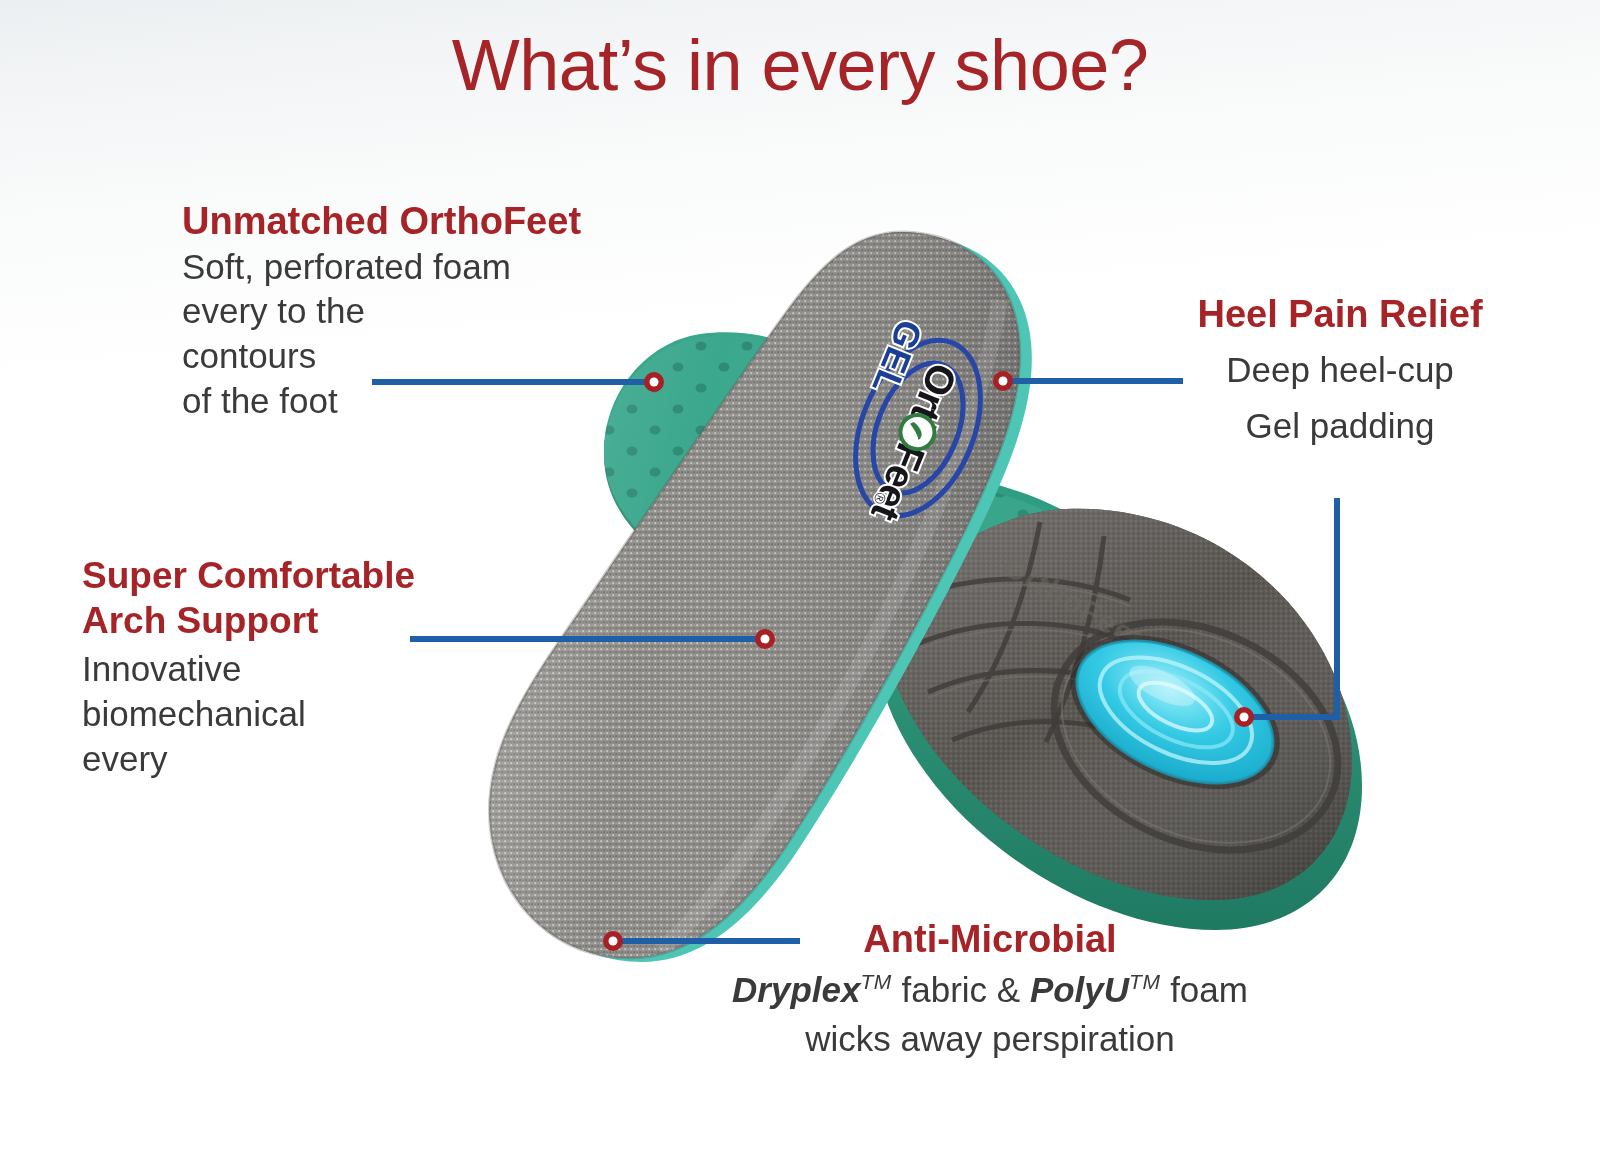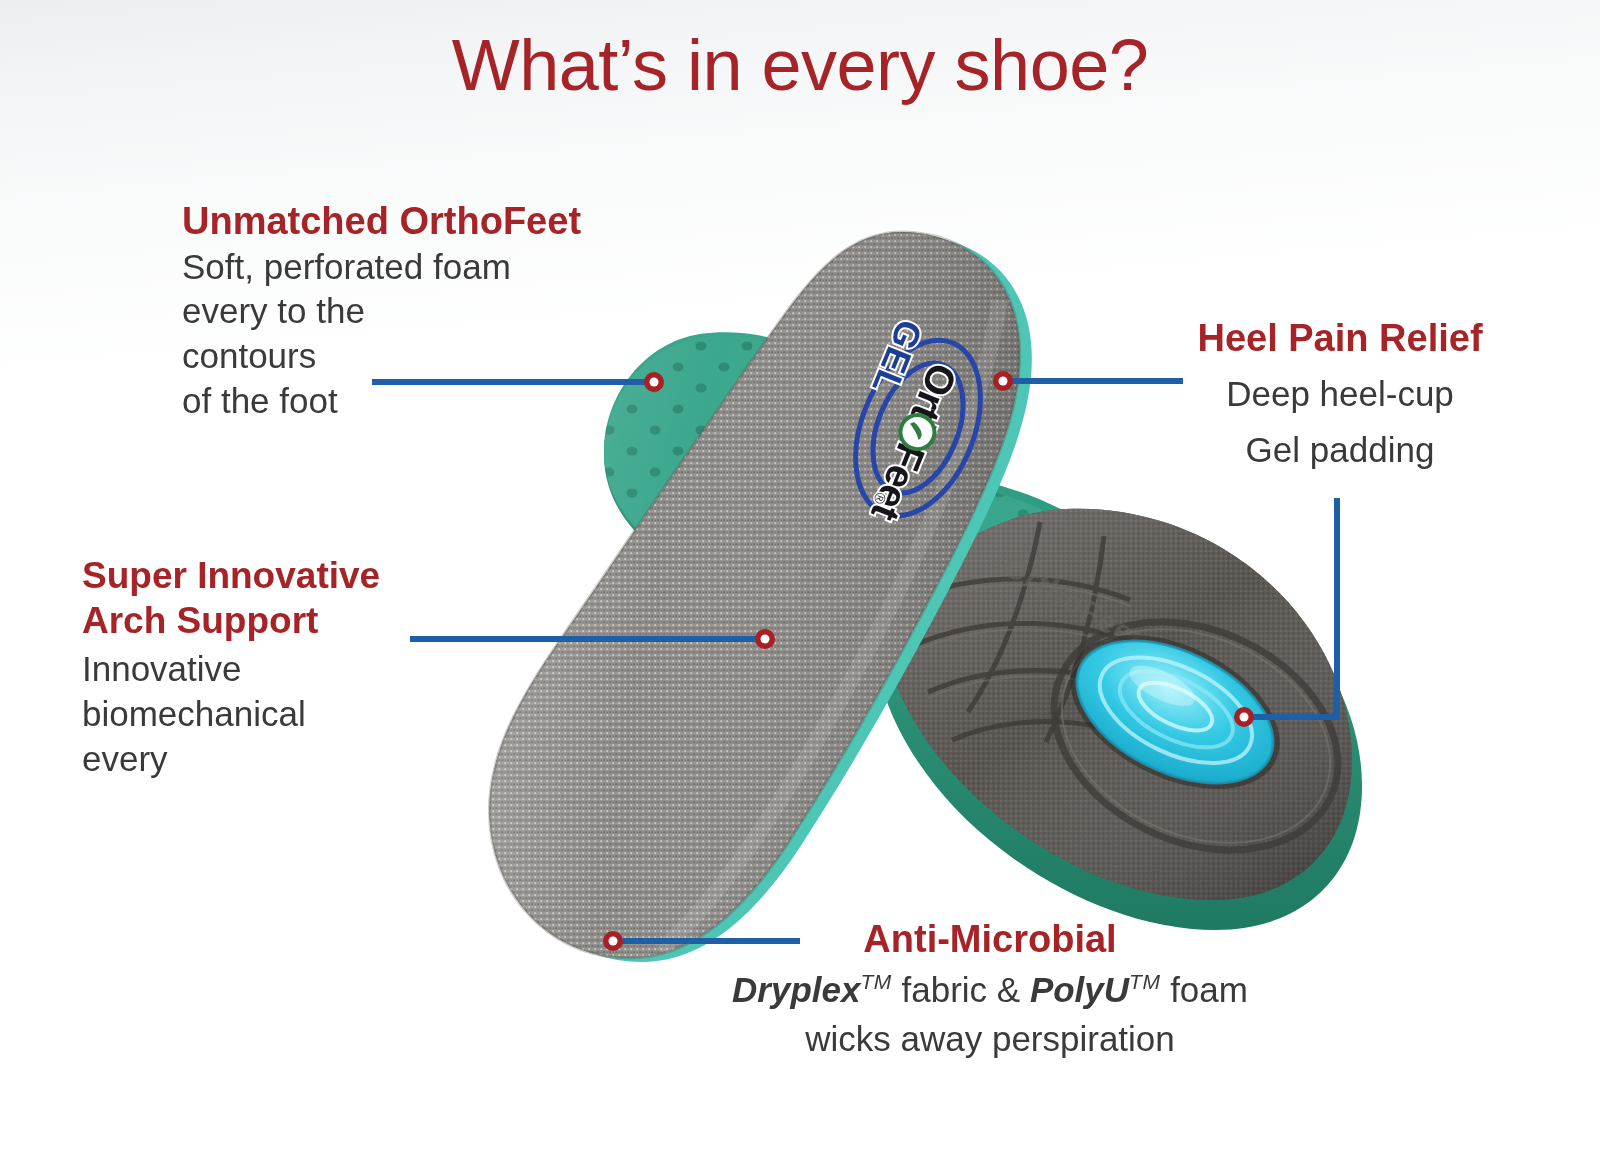--- a/index.html
+++ b/index.html
@@ -31,21 +31,21 @@
 
   #cushioning{position:absolute;left:182px;top:200px;width:560px;}
   #cushioning .callout-head{font-size:38px;line-height:1.12;}
   #cushioning .callout-body{font-size:35px;line-height:1.28;margin-top:2px;}
 
   #arch{position:absolute;left:82px;top:553px;width:470px;}
   #arch .callout-head{font-size:37px;line-height:1.22;}
   #arch .callout-body{font-size:35px;line-height:1.28;margin-top:4px;}
 
   #heel{position:absolute;left:1120px;top:293px;width:440px;text-align:center;}
-  #heel .callout-head{font-size:38px;line-height:1.12;margin-top:24px;}
+  #heel .callout-head{font-size:38px;line-height:1.12;}
   #heel .callout-body{font-size:35px;line-height:1.62;margin-top:6px;}
 
   #anti{position:absolute;left:660px;top:918px;width:660px;text-align:center;}
   #anti .callout-head{font-size:38px;line-height:1.12;}
   #anti .callout-body{font-size:35px;line-height:1.42;margin-top:4px;}
   .tm{font-size:21px;vertical-align:super;font-style:italic;font-weight:400;letter-spacing:0.5px;}
   .brandital{font-style:italic;font-weight:bold;}
 
   
   #art{position:absolute;left:0;top:0;width:1600px;height:1149px;}
@@ -243,21 +243,21 @@
     <div class="callout-head">Unmatched OrthoFeet</div>
     <div class="callout-body">
       <div>Soft, perforated foam</div>
       <div>every to the</div>
       <div>contours</div>
       <div>of the foot</div>
     </div>
   </div>
 
   <div id="arch">
-    <div class="callout-head">Super Innovative</div>
+    <div class="callout-head">Super Comfortable</div>
     <div class="callout-head">Arch Support</div>
     <div class="callout-body">
       <div>Innovative</div>
       <div>biomechanical</div>
       <div>every</div>
     </div>
   </div>
 
   <div id="heel">
     <div class="callout-head">Heel Pain Relief</div>

